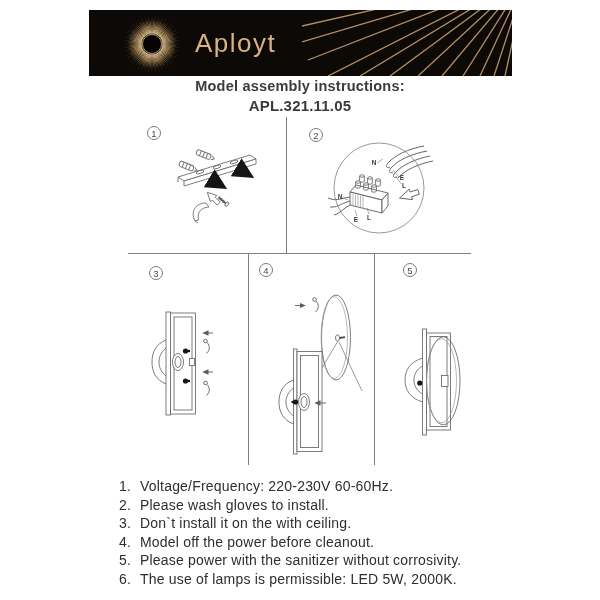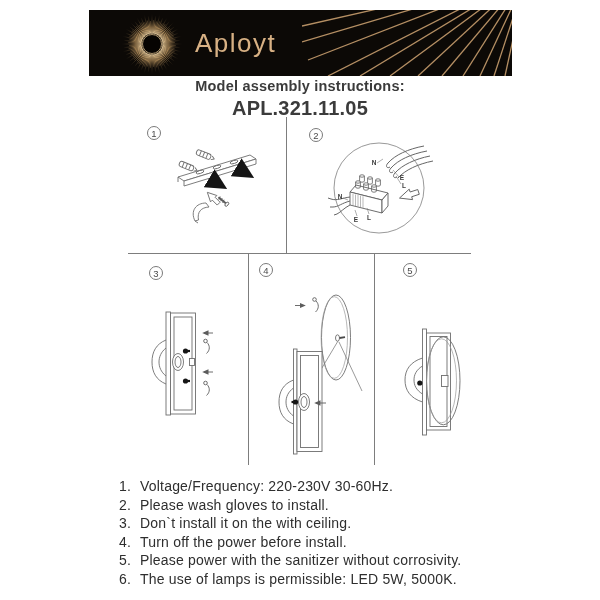--- a/index.html
+++ b/index.html
@@ -10,21 +10,21 @@
   .banner{position:absolute;left:89px;top:10px;width:423px;height:66px;background:#0c0906;overflow:hidden;}
   .sun{position:absolute;left:29px;top:0px;}
   .brand{position:absolute;left:106px;top:14px;font-size:26px;font-weight:400;
          color:#d8b184;letter-spacing:1.5px;line-height:38px;}
   .fan{position:absolute;right:0;top:0;width:210px;height:66px;}
 
   
   .title,.model{position:absolute;left:0;width:600px;text-align:center;color:#3b3b3b;
                 font-weight:bold;letter-spacing:.2px;}
   .title{top:78px;font-size:14.5px;}
-  .model{top:97px;font-size:20px;}
+  .model{top:97px;font-size:15px;}
 
   
   .gl{position:absolute;background:#7d7d7d;}
   .v1{left:286px;top:117px;width:1px;height:136px;}
   .h1{left:128px;top:253px;width:343px;height:1px;}
   .v2{left:248px;top:253px;width:1px;height:212px;}
   .v3{left:374px;top:253px;width:1px;height:212px;}
 
   
   .badge{position:absolute;width:14px;height:14px;border:1px solid #7a7a7a;border-radius:50%;
@@ -301,37 +301,37 @@
       <ellipse cx="48.3" cy="60.8" rx="16.7" ry="44"></ellipse>
       <ellipse cx="46.5" cy="60.8" rx="15" ry="42" stroke="#9a9a9a" stroke-width="0.7"></ellipse>
       <circle cx="24.8" cy="63" r="2.6" fill="#161616" stroke="none"></circle>
       <rect x="46.5" y="55.5" width="6.5" height="11" fill="#ffffff"></rect>
     </g>
   </svg>
 
   <div class="notes">
     <div class="note">
       <span class="num">1.</span>
-      <span>Voltage/Frequency: 220-230V 30-60Hz.</span>
+      <span>Voltage/Frequency: 220-230V 60-60Hz.</span>
     </div>
     <div class="note">
       <span class="num">2.</span>
       <span>Please wash gloves to install.</span>
     </div>
     <div class="note">
       <span class="num">3.</span>
       <span>Don`t install it on the with ceiling.</span>
     </div>
     <div class="note">
       <span class="num">4.</span>
-      <span>Turn off the power before install.</span>
+      <span>Model off the power before cleanout.</span>
     </div>
     <div class="note">
       <span class="num">5.</span>
       <span>Please power with the sanitizer without corrosivity.</span>
     </div>
     <div class="note">
       <span class="num">6.</span>
-      <span>The use of lamps is permissible: LED 5W, 5000K.</span>
+      <span>The use of lamps is permissible: LED 5W, 2000K.</span>
     </div>
   </div>
 
 </div>
 
 </body></html>

